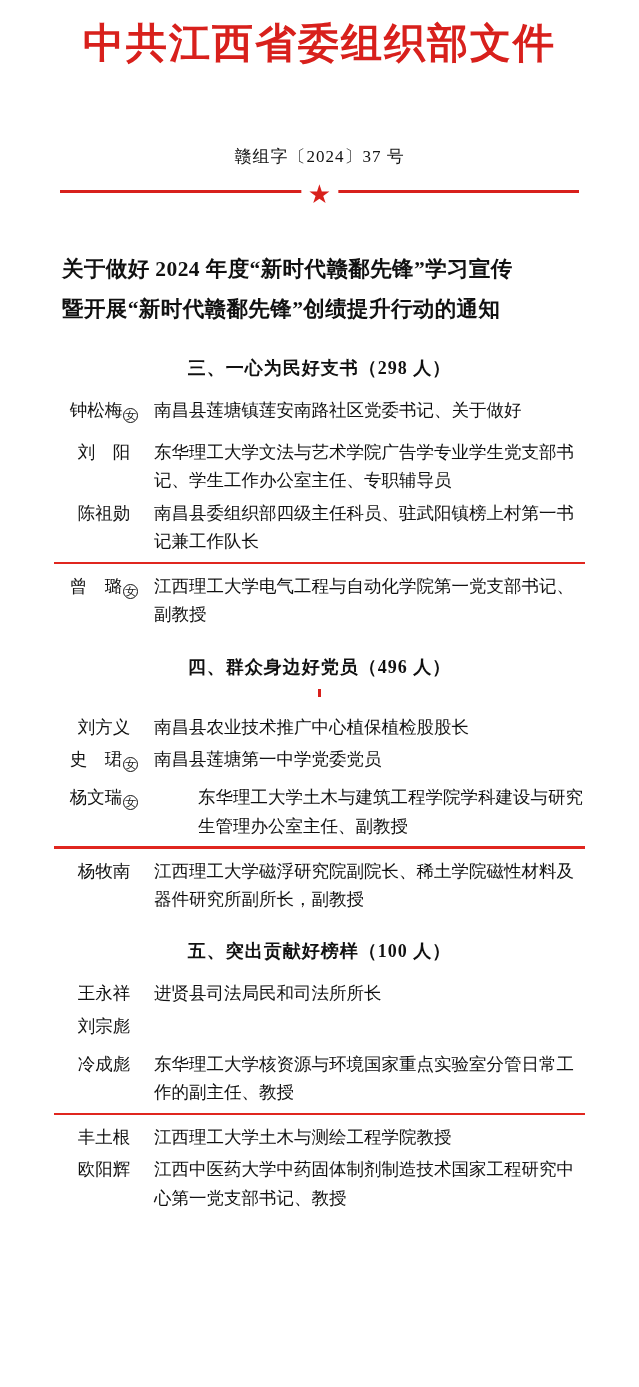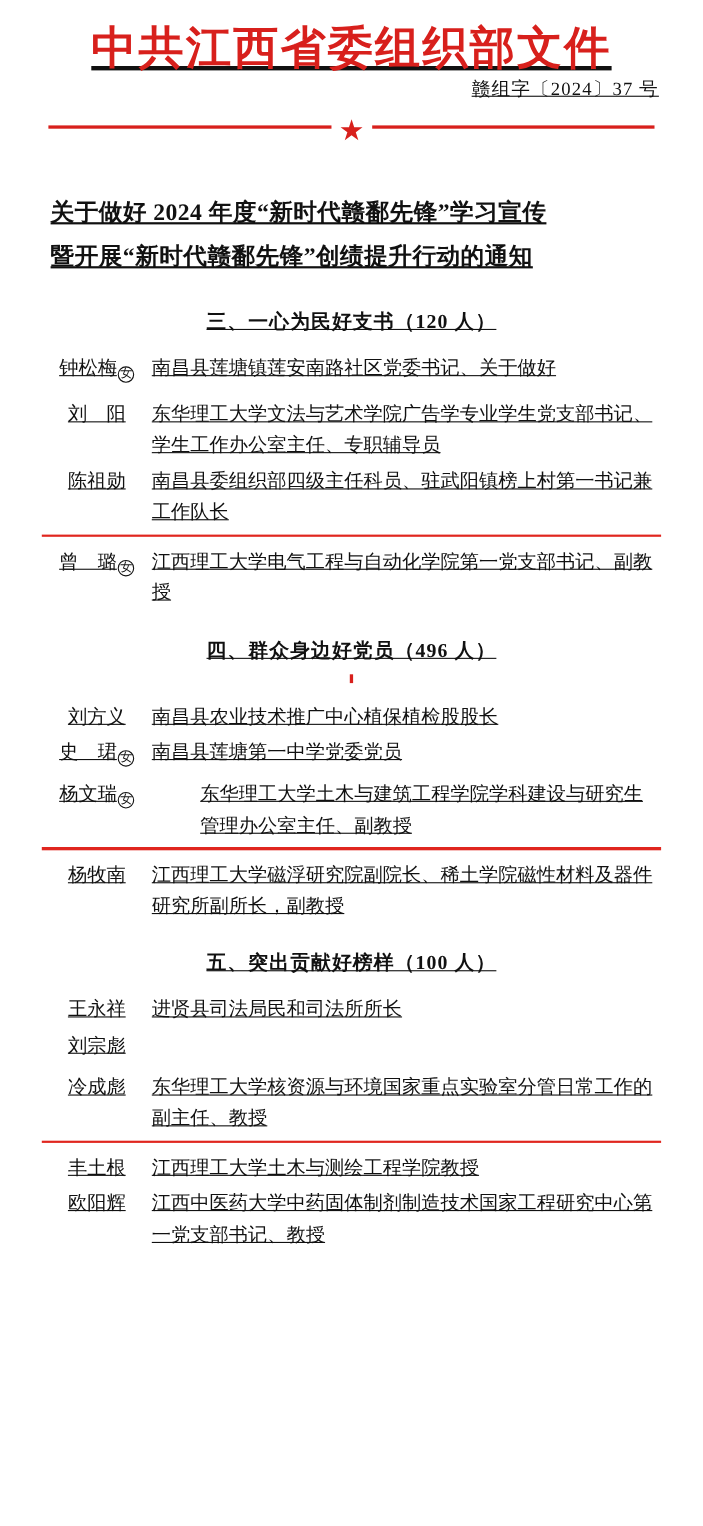--- a/index.html
+++ b/index.html
@@ -12,44 +12,44 @@
     min-height: 1387px;
     font-family: "Liberation Serif", "DejaVu Serif", serif;
     color: #111111;
     position: relative;
     overflow: hidden;
   }
   .page {
     width: 639px;
     min-height: 1387px;
     box-sizing: border-box;
-    padding: 0 40px;
-    position: relative;
-    text-decoration: underline;
+    padding: 0 56px;
+    position: relative;
   }
 
   
   .masthead {
     text-align: center;
     padding-top: 18px;
   }
   .masthead-title {
     color: #d8201c;
     font-family: "Liberation Serif", "DejaVu Serif", serif;
     font-weight: bold;
     font-size: 41px;
     letter-spacing: 2px;
     line-height: 1.25;
     white-space: nowrap;
   }
 
   .doc-number {
-    text-align: right;
+    text-align: center;
     font-size: 17px;
     letter-spacing: 1px;
+    margin-top: 76px;
     color: #111;
   }
 
   
   .red-rule-wrap {
     position: relative;
     margin-top: 18px;
     height: 22px;
   }
   .red-rule {
@@ -156,21 +156,21 @@
   <div class="red-rule-wrap">
     <div class="red-rule"></div>
     <div class="red-star">★</div>
   </div>
 
   <div class="doc-title">
     <div>关于做好 2024 年度“新时代赣鄱先锋”学习宣传</div>
     <div>暨开展“新时代赣鄱先锋”创绩提升行动的通知</div>
   </div>
 
-  <div class="section-heading">三、一心为民好支书（120 人）</div>
+  <div class="section-heading">三、一心为民好支书（298 人）</div>
   <div class="entries">
     <div class="entry">
       <div class="entry-name"><span>钟松梅</span><span class="mark">女</span></div>
       <div class="entry-desc">南昌县莲塘镇莲安南路社区党委书记、关于做好</div>
     </div>
     <div class="entry" style="margin-top:14px;">
       <div class="entry-name">刘　阳</div>
       <div class="entry-desc">东华理工大学文法与艺术学院广告学专业学生党支部书记、学生工作办公室主任、专职辅导员</div>
     </div>
     <div class="entry">

